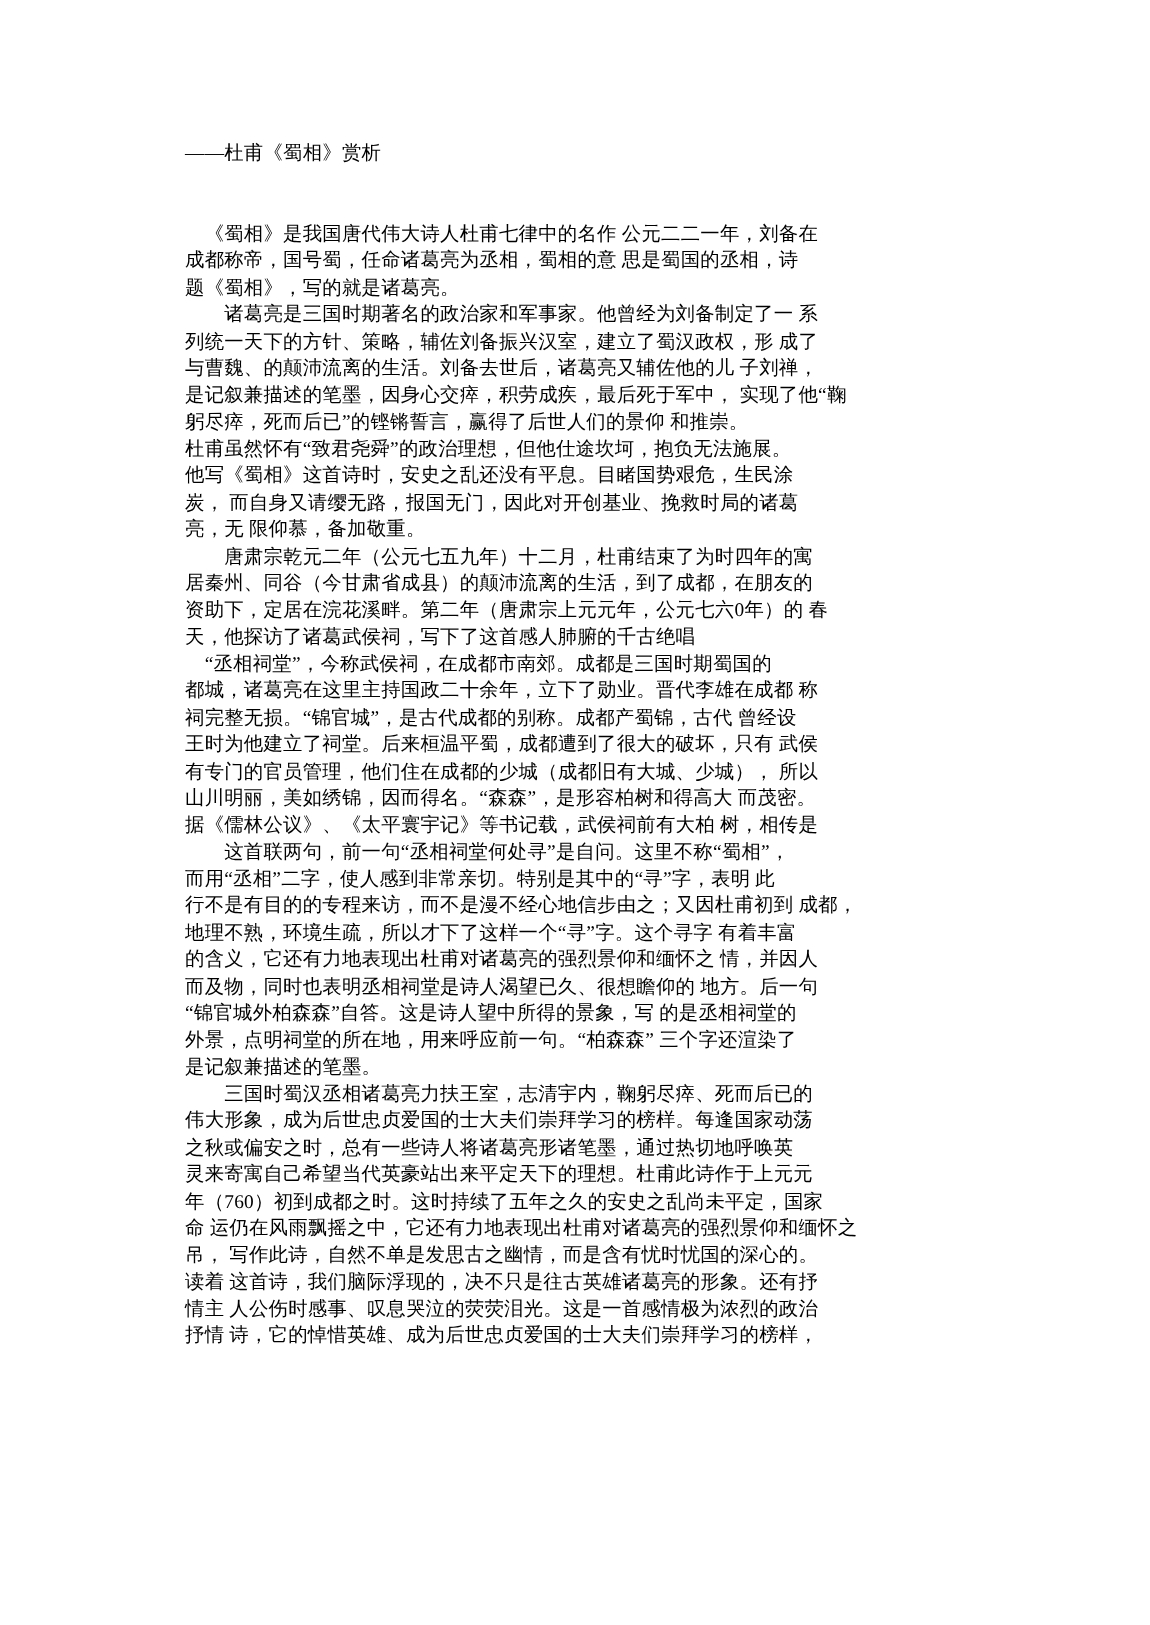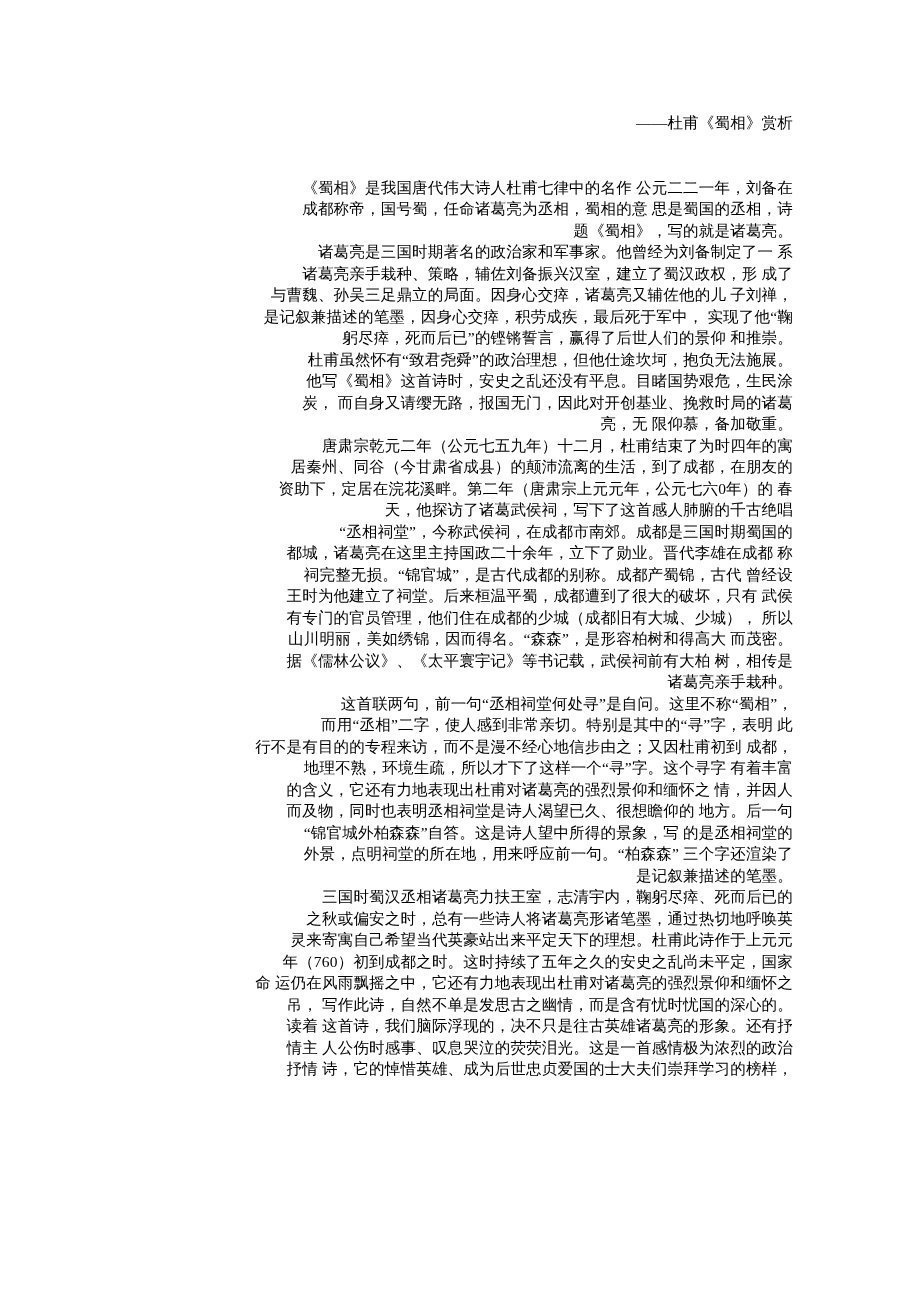--- a/index.html
+++ b/index.html
@@ -19,21 +19,20 @@
     top: 0;
     width: 920px;
     height: 1300px;
     background: #ffffff;
   }
   .content {
     position: absolute;
     left: 148px;
     top: 112px;
     width: 645px;
-    text-align: right;
   }
   .line {
     font-family: "Liberation Serif", "DejaVu Serif", serif;
     font-size: 15.5px;
     line-height: 21.5px;
     color: #000000;
     white-space: pre;
     letter-spacing: 0.2px;
     min-height: 21.5px;
   }
@@ -49,22 +48,22 @@
     <div class="line">——杜甫《蜀相》赏析</div>
     <div class="title-gap"></div>
     <div id="paragraphs">
         <div>
           <div class="line">　《蜀相》是我国唐代伟大诗人杜甫七律中的名作 公元二二一年，刘备在</div>
           <div class="line">成都称帝，国号蜀，任命诸葛亮为丞相，蜀相的意 思是蜀国的丞相，诗</div>
           <div class="line">题《蜀相》，写的就是诸葛亮。</div>
         </div>
         <div>
           <div class="line">　　诸葛亮是三国时期著名的政治家和军事家。他曾经为刘备制定了一 系</div>
-          <div class="line">诸葛亮亲手栽种、策略，辅佐刘备振兴汉室，建立了蜀汉政权，形 成了</div>
-          <div class="line">与曹魏、孙吴三足鼎立的局面。因身心交瘁，诸葛亮又辅佐他的儿 子刘禅，</div>
+          <div class="line">列统一天下的方针、策略，辅佐刘备振兴汉室，建立了蜀汉政权，形 成了</div>
+          <div class="line">与曹魏、的颠沛流离的生活。刘备去世后，诸葛亮又辅佐他的儿 子刘禅，</div>
           <div class="line">是记叙兼描述的笔墨，因身心交瘁，积劳成疾，最后死于军中， 实现了他“鞠</div>
           <div class="line">躬尽瘁，死而后已”的铿锵誓言，赢得了后世人们的景仰 和推崇。</div>
         </div>
         <div>
           <div class="line">杜甫虽然怀有“致君尧舜”的政治理想，但他仕途坎坷，抱负无法施展。</div>
           <div class="line">他写《蜀相》这首诗时，安史之乱还没有平息。目睹国势艰危，生民涂</div>
           <div class="line">炭， 而自身又请缨无路，报国无门，因此对开创基业、挽救时局的诸葛</div>
           <div class="line">亮，无 限仰慕，备加敬重。</div>
         </div>
         <div>
@@ -74,35 +73,35 @@
           <div class="line">天，他探访了诸葛武侯祠，写下了这首感人肺腑的千古绝唱</div>
         </div>
         <div>
           <div class="line">　“丞相祠堂”，今称武侯祠，在成都市南郊。成都是三国时期蜀国的</div>
           <div class="line">都城，诸葛亮在这里主持国政二十余年，立下了勋业。晋代李雄在成都 称</div>
           <div class="line">祠完整无损。“锦官城”，是古代成都的别称。成都产蜀锦，古代 曾经设</div>
           <div class="line">王时为他建立了祠堂。后来桓温平蜀，成都遭到了很大的破坏，只有 武侯</div>
           <div class="line">有专门的官员管理，他们住在成都的少城（成都旧有大城、少城）， 所以</div>
           <div class="line">山川明丽，美如绣锦，因而得名。“森森”，是形容柏树和得高大 而茂密。</div>
           <div class="line">据《儒林公议》、《太平寰宇记》等书记载，武侯祠前有大柏 树，相传是</div>
-          <div class="line">诸葛亮亲手栽种。</div>
         </div>
         <div>
           <div class="line">　　这首联两句，前一句“丞相祠堂何处寻”是自问。这里不称“蜀相”，</div>
           <div class="line">而用“丞相”二字，使人感到非常亲切。特别是其中的“寻”字，表明 此</div>
           <div class="line">行不是有目的的专程来访，而不是漫不经心地信步由之；又因杜甫初到 成都，</div>
           <div class="line">地理不熟，环境生疏，所以才下了这样一个“寻”字。这个寻字 有着丰富</div>
           <div class="line">的含义，它还有力地表现出杜甫对诸葛亮的强烈景仰和缅怀之 情，并因人</div>
           <div class="line">而及物，同时也表明丞相祠堂是诗人渴望已久、很想瞻仰的 地方。后一句</div>
           <div class="line">“锦官城外柏森森”自答。这是诗人望中所得的景象，写 的是丞相祠堂的</div>
           <div class="line">外景，点明祠堂的所在地，用来呼应前一句。“柏森森” 三个字还渲染了</div>
           <div class="line">是记叙兼描述的笔墨。</div>
         </div>
         <div>
           <div class="line">　　三国时蜀汉丞相诸葛亮力扶王室，志清宇内，鞠躬尽瘁、死而后已的</div>
+          <div class="line">伟大形象，成为后世忠贞爱国的士大夫们崇拜学习的榜样。每逢国家动荡</div>
           <div class="line">之秋或偏安之时，总有一些诗人将诸葛亮形诸笔墨，通过热切地呼唤英</div>
           <div class="line">灵来寄寓自己希望当代英豪站出来平定天下的理想。杜甫此诗作于上元元</div>
           <div class="line">年（760）初到成都之时。这时持续了五年之久的安史之乱尚未平定，国家</div>
           <div class="line">命 运仍在风雨飘摇之中，它还有力地表现出杜甫对诸葛亮的强烈景仰和缅怀之</div>
           <div class="line">吊， 写作此诗，自然不单是发思古之幽情，而是含有忧时忧国的深心的。</div>
           <div class="line">读着 这首诗，我们脑际浮现的，决不只是往古英雄诸葛亮的形象。还有抒</div>
           <div class="line">情主 人公伤时感事、叹息哭泣的荧荧泪光。这是一首感情极为浓烈的政治</div>
           <div class="line">抒情 诗，它的悼惜英雄、成为后世忠贞爱国的士大夫们崇拜学习的榜样，</div>
         </div>
       </div>

